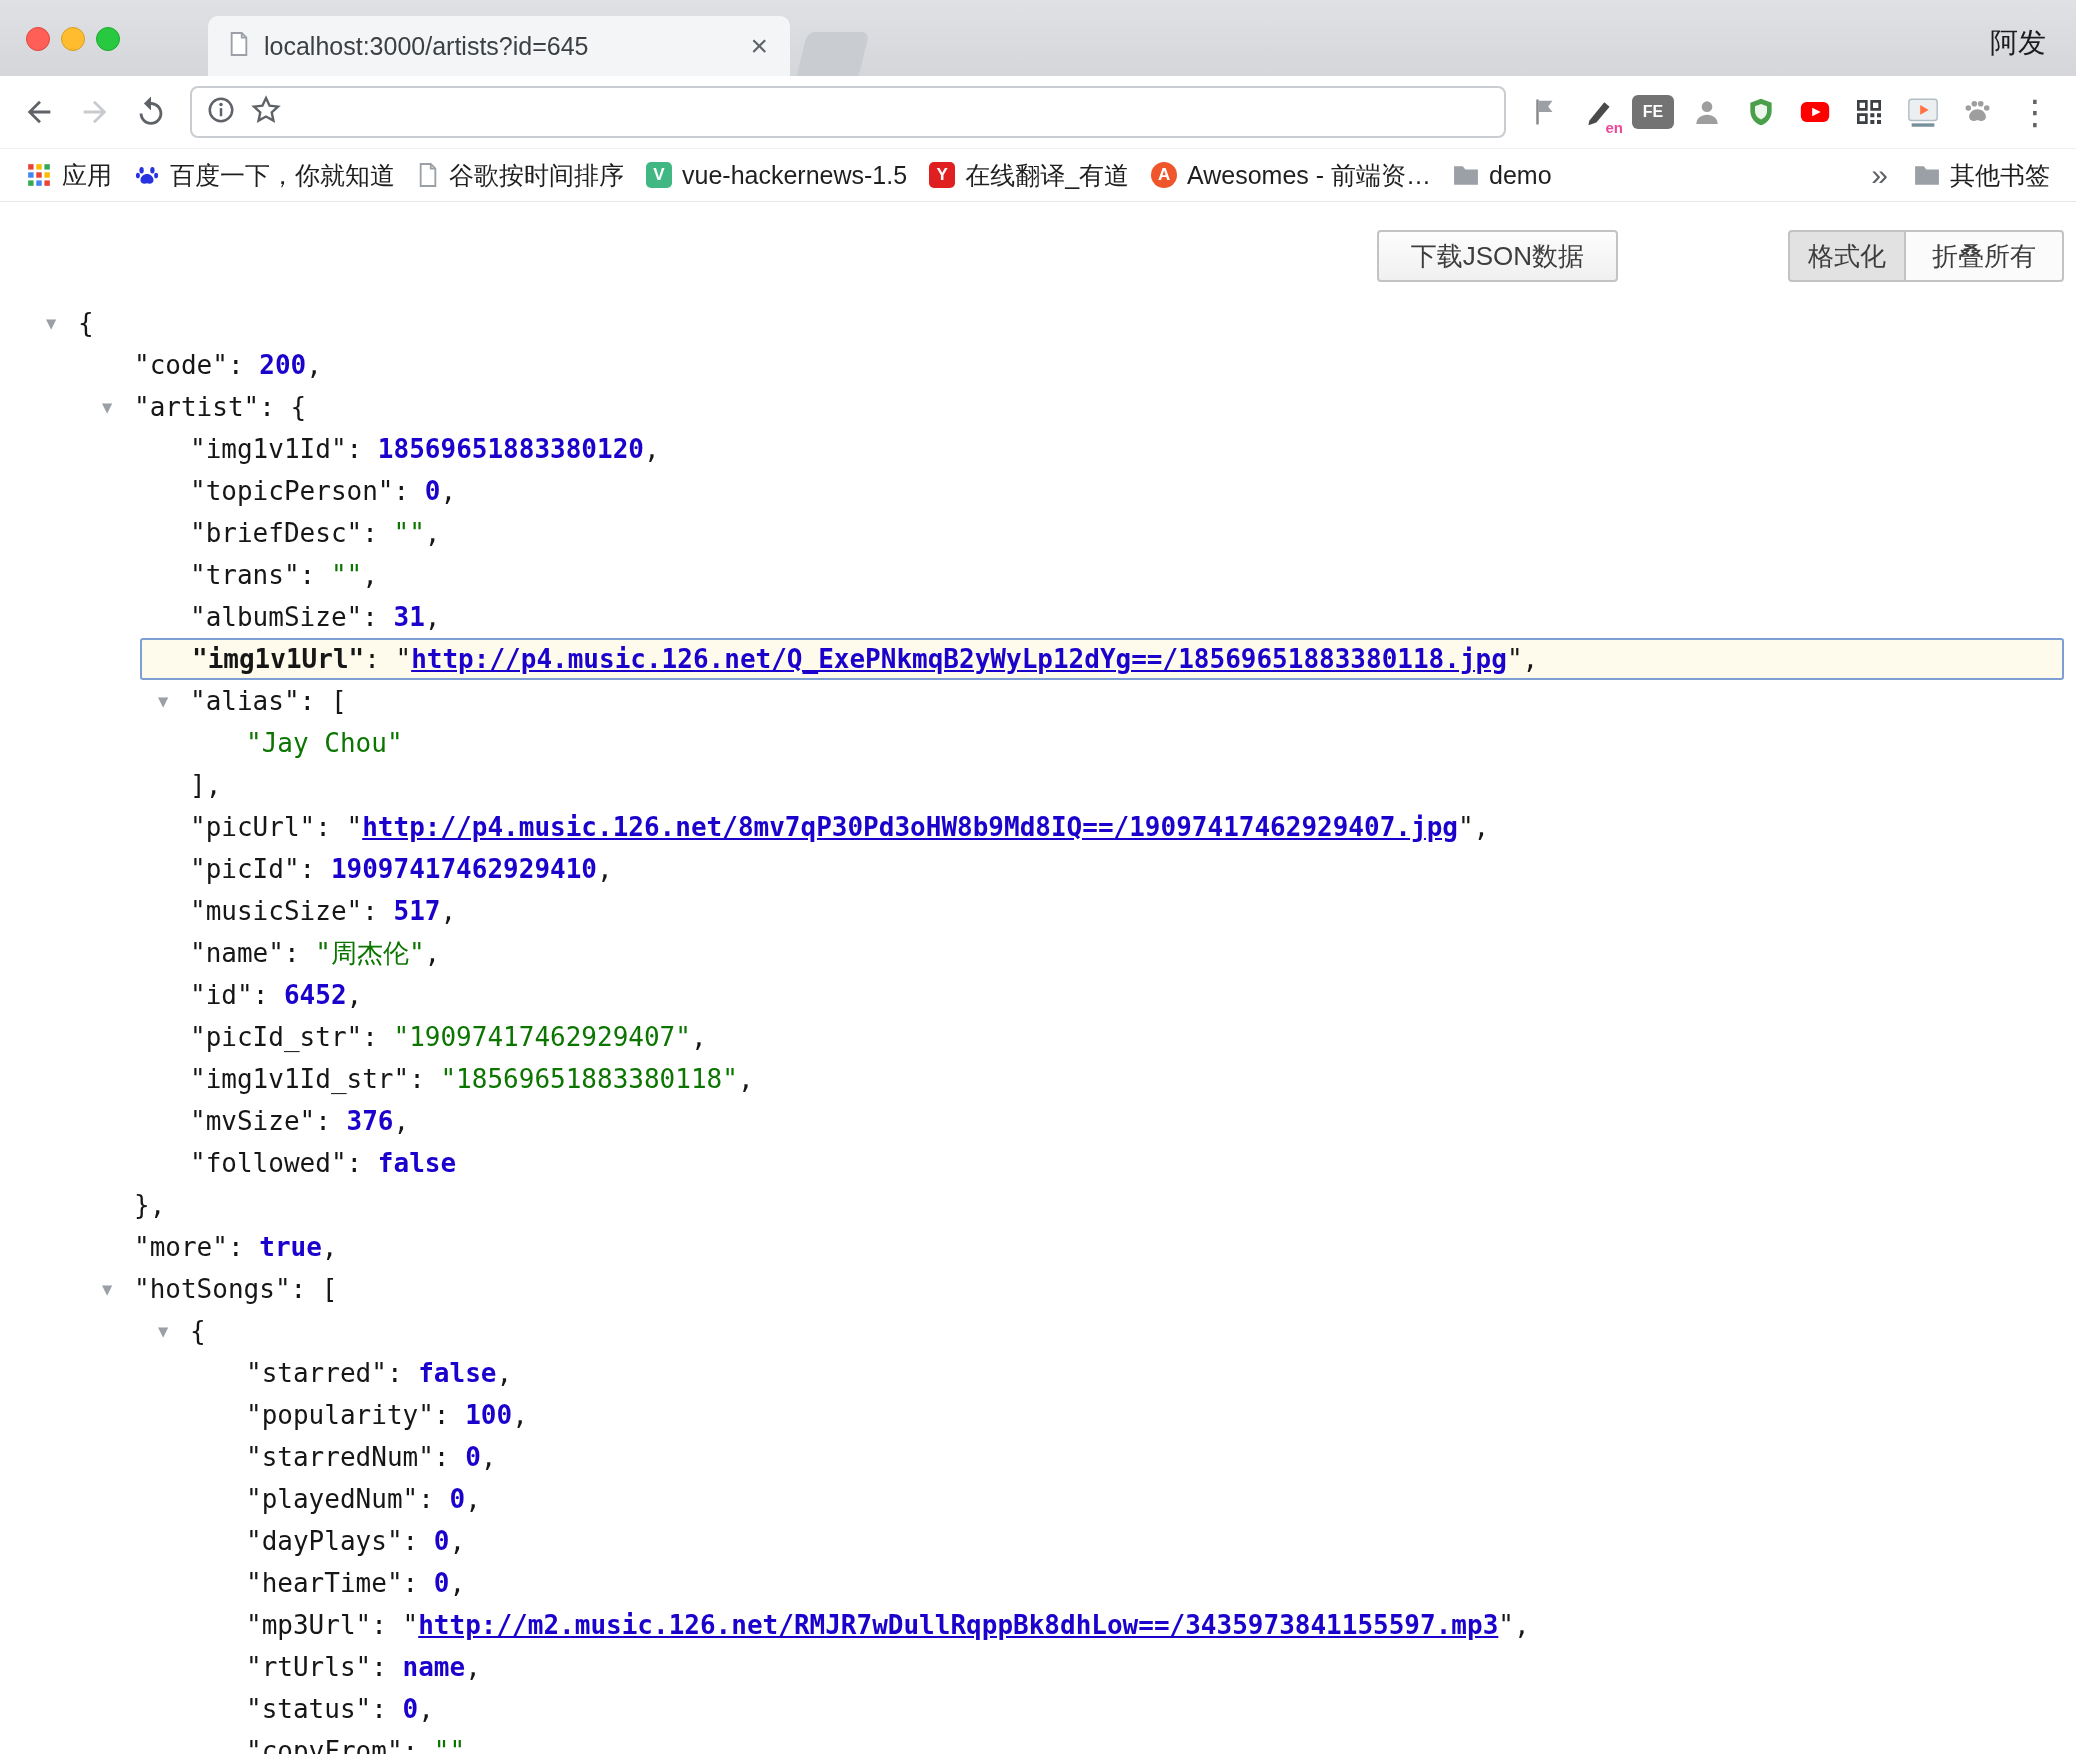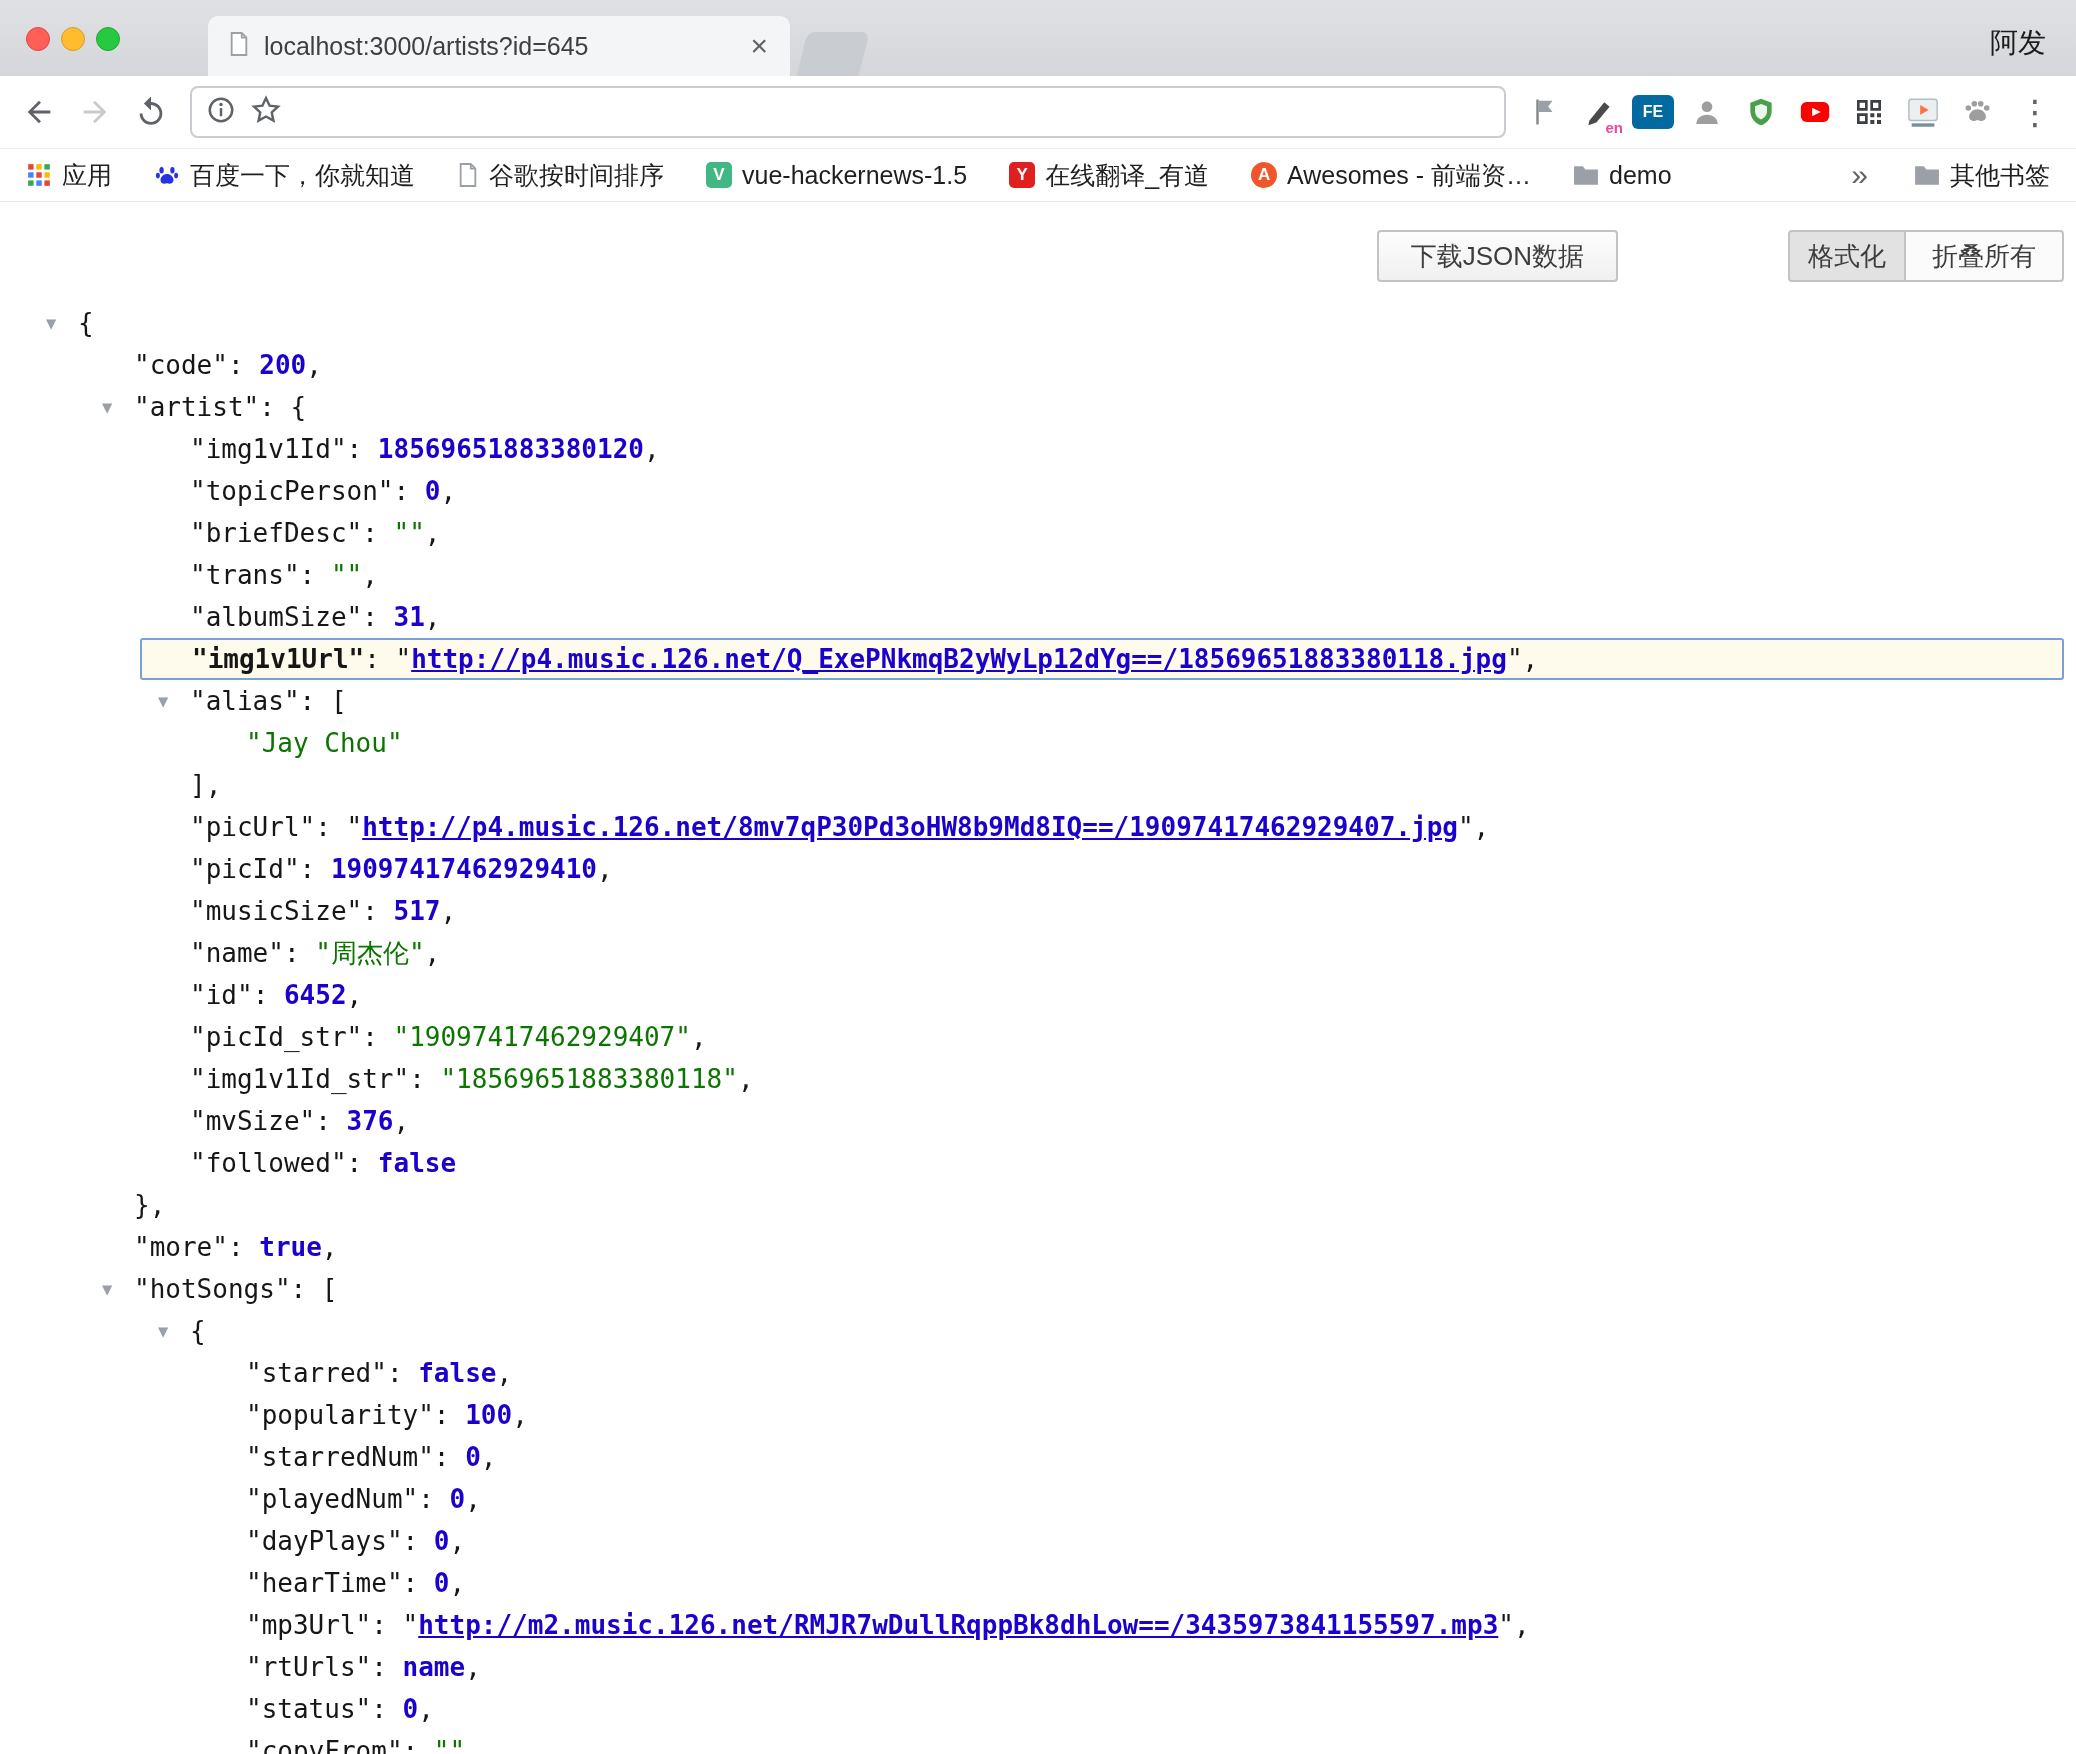--- a/index.html
+++ b/index.html
@@ -25,26 +25,26 @@
   .toolbar{height:72px;background:#fff;display:flex;align-items:center;padding:0 14px;gap:6px;border-bottom:1px solid #f0f0f0;}
   .nav-btn{width:50px;height:50px;display:flex;align-items:center;justify-content:center;border-radius:50%;flex:0 0 auto;}
   .omnibox{flex:1;height:52px;border:2px solid #c9ccd1;border-radius:8px;background:#fff;
        display:flex;align-items:center;padding:0 14px;gap:14px;margin:0 8px;box-sizing:border-box;}
   .url{font-size:27px;white-space:nowrap;overflow:hidden;flex:1;}
   .url .host{color:#202124;}
   .url .path{color:#202124;}
   .extensions{display:flex;align-items:center;gap:12px;padding:0 4px;}
   .ext{position:relative;width:42px;height:42px;display:flex;align-items:center;justify-content:center;flex:0 0 auto;}
   .en-tag{position:absolute;right:-3px;bottom:-3px;font-style:normal;font-weight:700;font-size:15px;color:#ec4899;}
-  .fe-box{width:50px;height:34px;border-radius:6px;background:#0369a1;color:#fff;font-weight:700;font-size:16px;
+  .fe-box{width:50px;height:34px;border-radius:6px;background:#737373;color:#fff;font-weight:700;font-size:16px;
        display:flex;align-items:center;justify-content:center;}
   .menu-dots{font-size:34px;color:#5f6368;padding:0 10px;}
 
   
-  .bookmarks{height:52px;background:#fff;display:flex;align-items:center;padding:0 16px;gap:22px;
+  .bookmarks{height:52px;background:#fff;display:flex;align-items:center;padding:0 16px;gap:2px;
        border-bottom:1px solid #e7e7e7;font-size:25px;color:#1f1f1f;}
   .bm{display:flex;align-items:center;gap:10px;padding:3px 10px;border-radius:6px;white-space:nowrap;}
   .bm-badge{width:26px;height:26px;border-radius:5px;color:#fff;font-weight:700;font-size:17px;
        display:flex;align-items:center;justify-content:center;flex:0 0 auto;}
   .bm-badge.vue{background:#41b883;}
   .bm-badge.youdao{background:#e02020;}
   .bm-badge.awesomes{background:#f0562c;border-radius:50%;}
   .bm-spacer{flex:1;}
   .bm-chevron{font-size:30px;color:#5f6368;padding:0 14px;}
 

